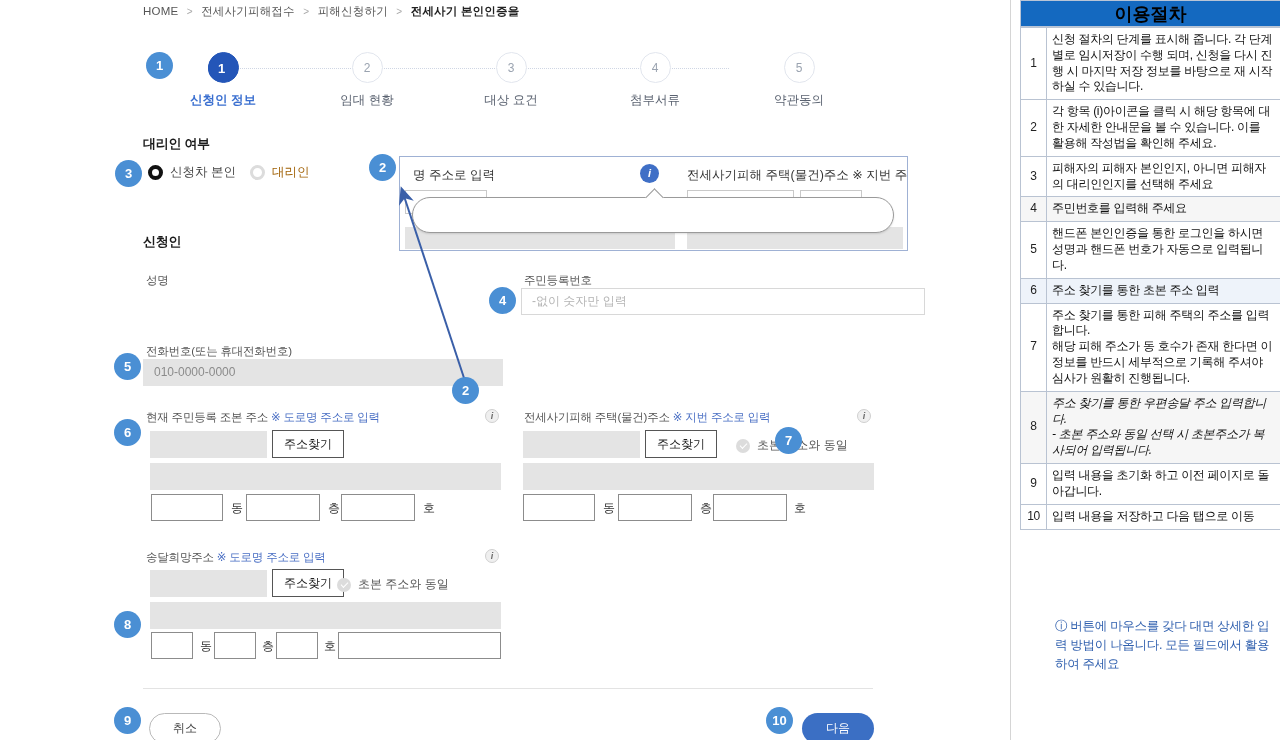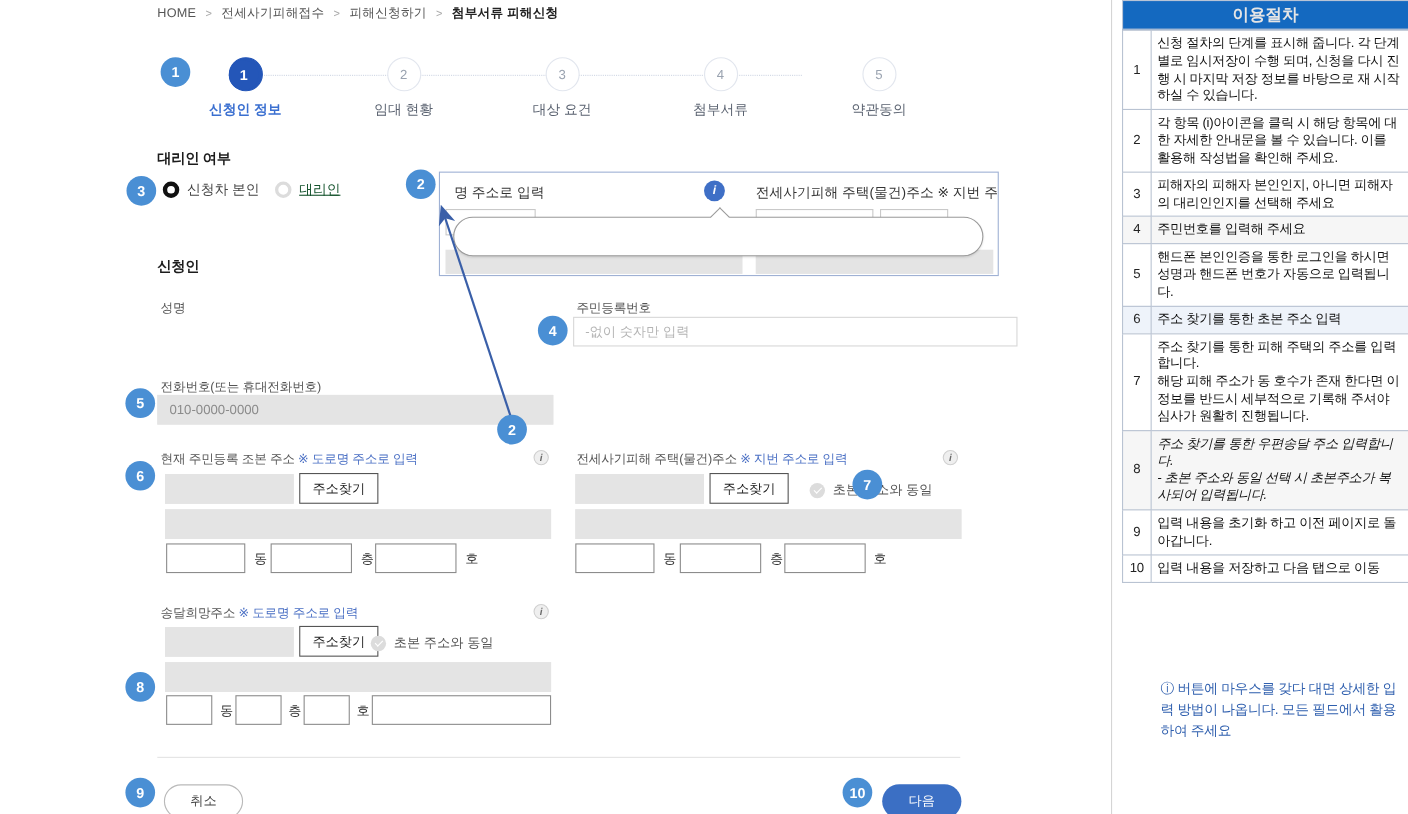--- a/index.html
+++ b/index.html
@@ -49,21 +49,21 @@
 
   
   .sec-title {
     position: absolute; left: 143px;
     font-size: 13px; font-weight: bold; color: #1c1c1c; letter-spacing: -.3px;
   }
   .radio-row { position: absolute; left: 148px; top: 164px; display: flex; align-items: center; gap: 14px; }
   .radio-opt { display: flex; align-items: center; gap: 7px; font-size: 12.5px; color: #444; }
   .rd { width: 15px; height: 15px; border-radius: 50%; border: 4px solid #111; background: #fff; }
   .rd.off { border: 3px solid #dcdcdc; }
-  .radio-opt.off { color: #14532d; text-decoration: underline; }
+  .radio-opt.off { color: #a16207; }
 
   .field-label {
     position: absolute; font-size: 11.5px; color: #555; letter-spacing: -.2px; white-space: nowrap;
   }
   .field-label .note { color: #4a6fc4; }
   .inp {
     position: absolute; border: 1px solid #d8d8d8; background: #fff;
     font-size: 12px; color: #333; padding: 0 10px; height: 27px; line-height: 25px;
     font-family: inherit;
   }
@@ -140,21 +140,21 @@
   .badge.dark { background: #2456b8; }
   svg.arrow-layer { position: absolute; left: 0; top: 0; width: 1010px; height: 740px; z-index: 35; pointer-events: none; }
 
   
   .side {
     position: absolute; left: 1010px; top: 0; width: 270px; height: 740px;
     background: #fff; border-left: 1px solid #d5d5d5;
   }
   .side-head {
     position: absolute; left: 9px; top: 0; width: 261px; height: 27px;
-    background: #1469c0; color: #e5e5e5; font-size: 15px; font-weight: bold;
+    background: #1469c0; color: #000000; font-size: 18px; font-weight: bold;
     display: flex; align-items: center; justify-content: center;
     border: 1px solid #b8c4d6;
   }
   table.proc {
     position: absolute; left: 9px; top: 27px; width: 261px;
     border-collapse: collapse; table-layout: fixed;
   }
   table.proc td {
     border: 1px solid #b9c3d2; font-size: 12px; color: #111;
     padding: 4px 5px; vertical-align: middle; line-height: 1.32; letter-spacing: -.3px;
@@ -175,21 +175,21 @@
 
   <div class="form-col">
 
     <div class="breadcrumb">
       <span>HOME</span>
       <span class="sep">&gt;</span>
       <span>전세사기피해접수</span>
       <span class="sep">&gt;</span>
       <span>피해신청하기</span>
       <span class="sep">&gt;</span>
-      <span class="last">첨부서류 피해신청</span>
+      <span class="last">전세사기 본인인증을</span>
     </div>
 
     <div class="stepper">
       <div class="step-line"></div>
       <div class="step active" style="left:25px;">
         <div class="circ">1</div>
         <div class="slabel">신청인 정보</div>
       </div>
       <div class="step" style="left:169px;">
         <div class="circ">2</div>

